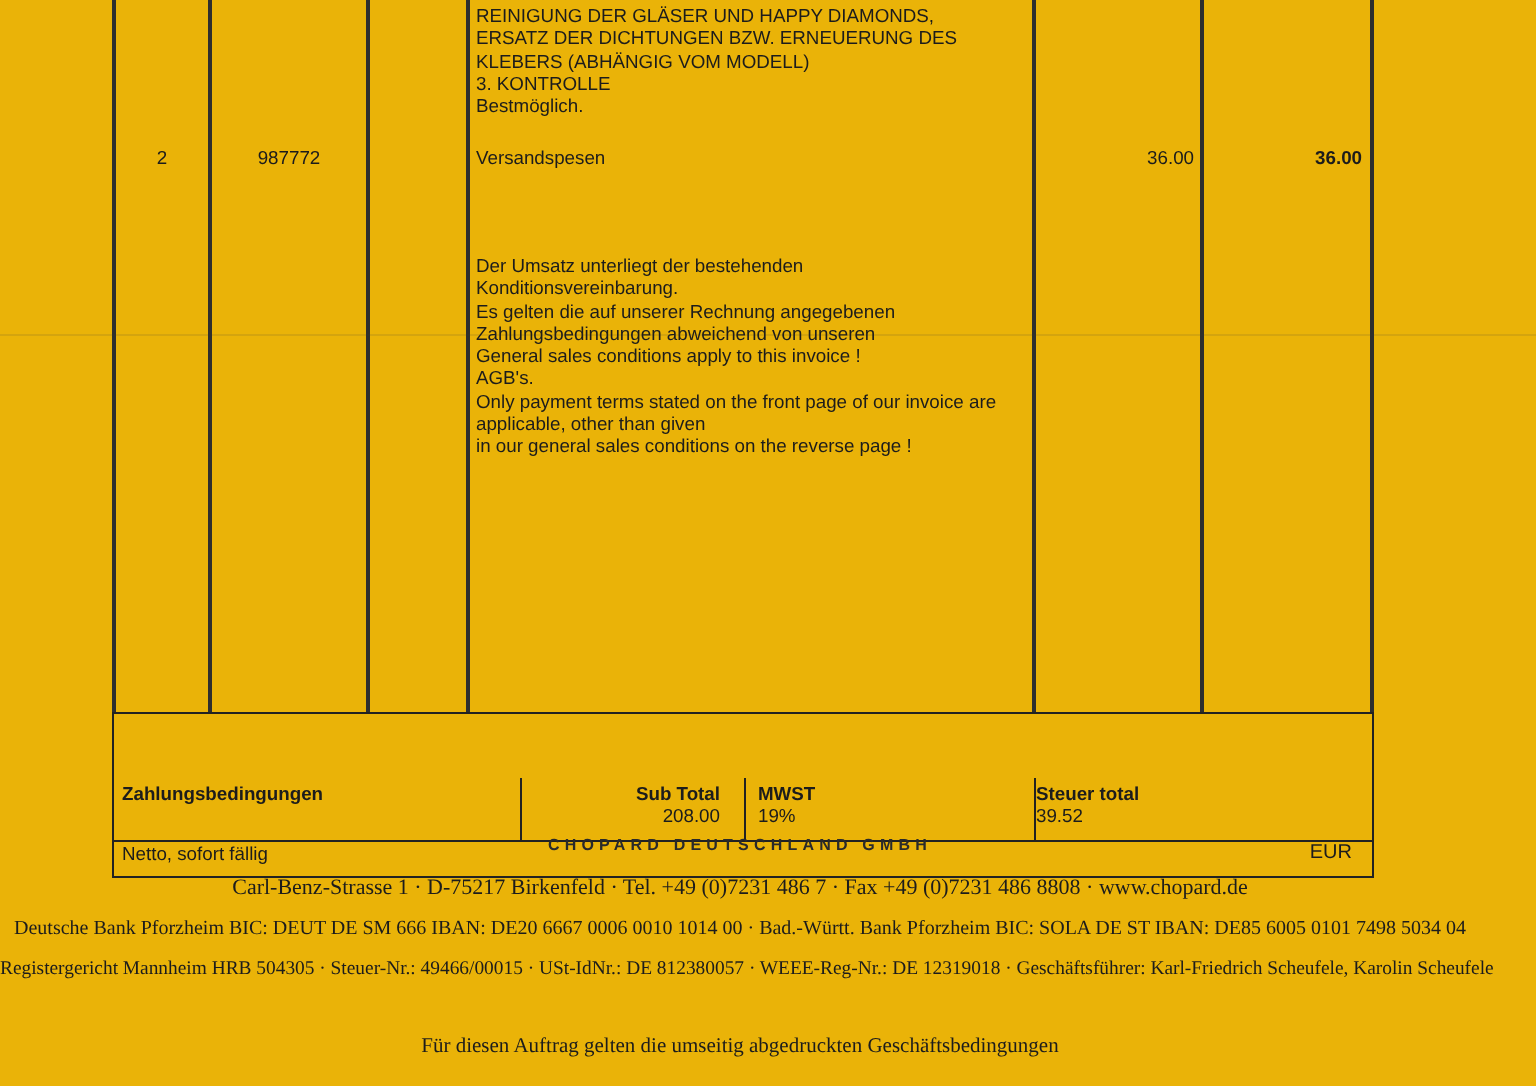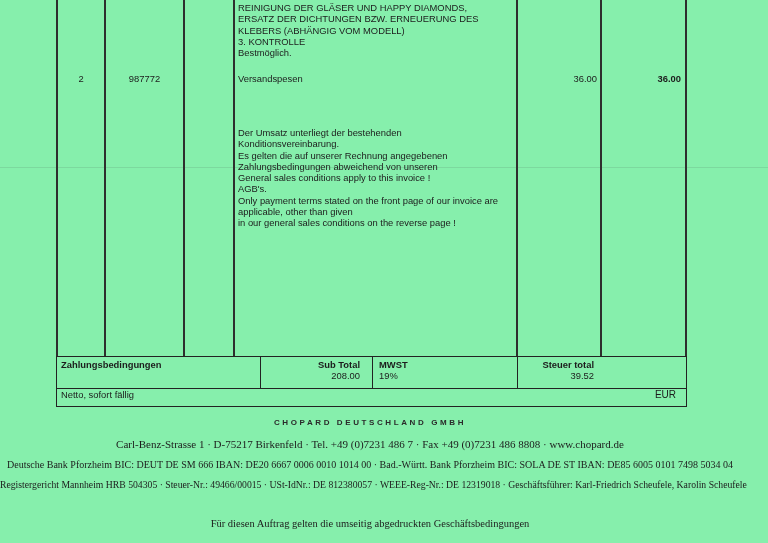--- a/index.html
+++ b/index.html
@@ -1,19 +1,19 @@
 <!DOCTYPE html>
 <html><head>
 <meta charset="utf-8">
 <style>
   html,body{margin:0;padding:0;background:#ffffff;}
   .page{
     position:relative;
     width:768px;height:543px;
-    background:#86efac;
+    background:#eab308;
     overflow:hidden;
     font-family:"Liberation Sans", sans-serif;
     color:#1c1c1c;
   }
   
   .vline{
     position:absolute;top:0;height:357px;width:1.5px;
     background:#2e2e2e;
   }
   .txt{position:absolute;font-size:9.4px;line-height:11.3px;white-space:nowrap;}
@@ -28,29 +28,29 @@
   .crease{
     position:absolute;left:0;top:167px;width:768px;height:1px;
     background:rgba(60,60,60,0.12);
   }
   
   .totals{
     position:absolute;left:56px;top:356px;width:629px;
     border:1.8px solid #222;
     font-size:9.4px;
   }
-  .totals-row1{display:flex;height:31px;border-bottom:1.6px solid #222;}
+  .totals-row1{display:flex;height:31px;border-bottom:1.6px solid #222;margin-top:32px;}
   .totals-row2{display:flex;height:17px;justify-content:space-between;
     padding:0 10px 0 4px;}
   .tcell{box-sizing:border-box;padding-top:2px;}
   .tcell + .tcell{border-left:1.4px solid #222;}
   .cell-terms{width:203px;padding-left:4px;font-weight:bold;}
   .cell-sub{width:112px;text-align:right;padding-right:12px;}
   .cell-mwst{width:145px;text-align:left;padding-left:6px;}
-  .cell-steuer{width:83px;text-align:right;padding-right:6px;}
+  .cell-steuer{width:83px;padding-right:6px;}
   .cell-gesamt{flex:1;text-align:right;padding-right:6px;}
   .tlabel{font-weight:bold;display:block;}
   .tvalue{display:block;}
   .tvalue.bold{font-weight:bold;}
   
   .fline{position:absolute;left:0;width:740px;text-align:center;white-space:nowrap;}
   .f-company{top:418px;font-size:8px;font-weight:bold;letter-spacing:2.6px;color:#2a2a2a;}
   .f-address{top:438px;font-family:"Liberation Serif", serif;font-size:11px;}
   .f-bank{top:459px;font-family:"Liberation Serif", serif;font-size:10px;}
   .f-registry{top:479px;font-family:"Liberation Serif", serif;font-size:9.7px;}

